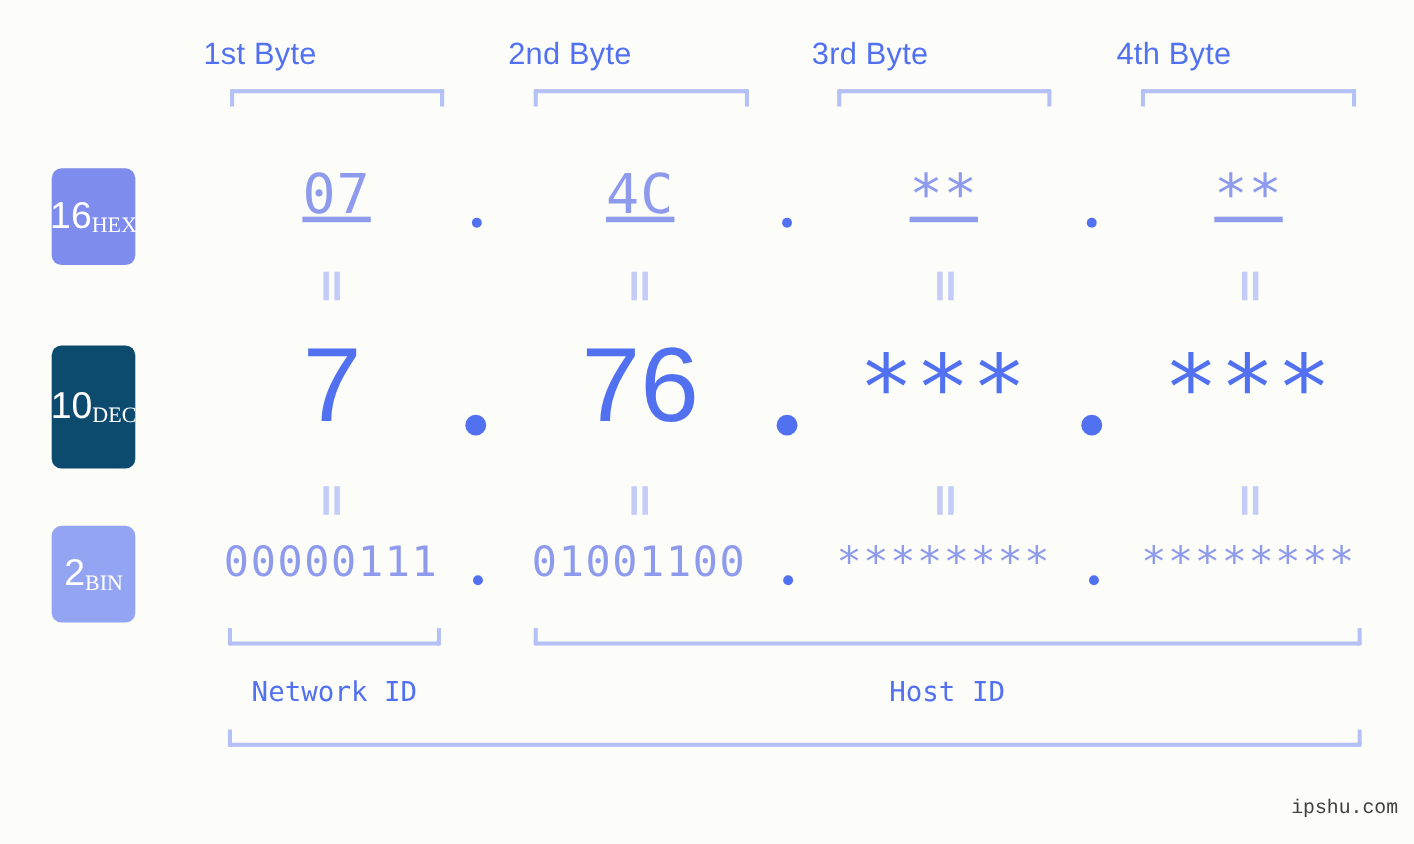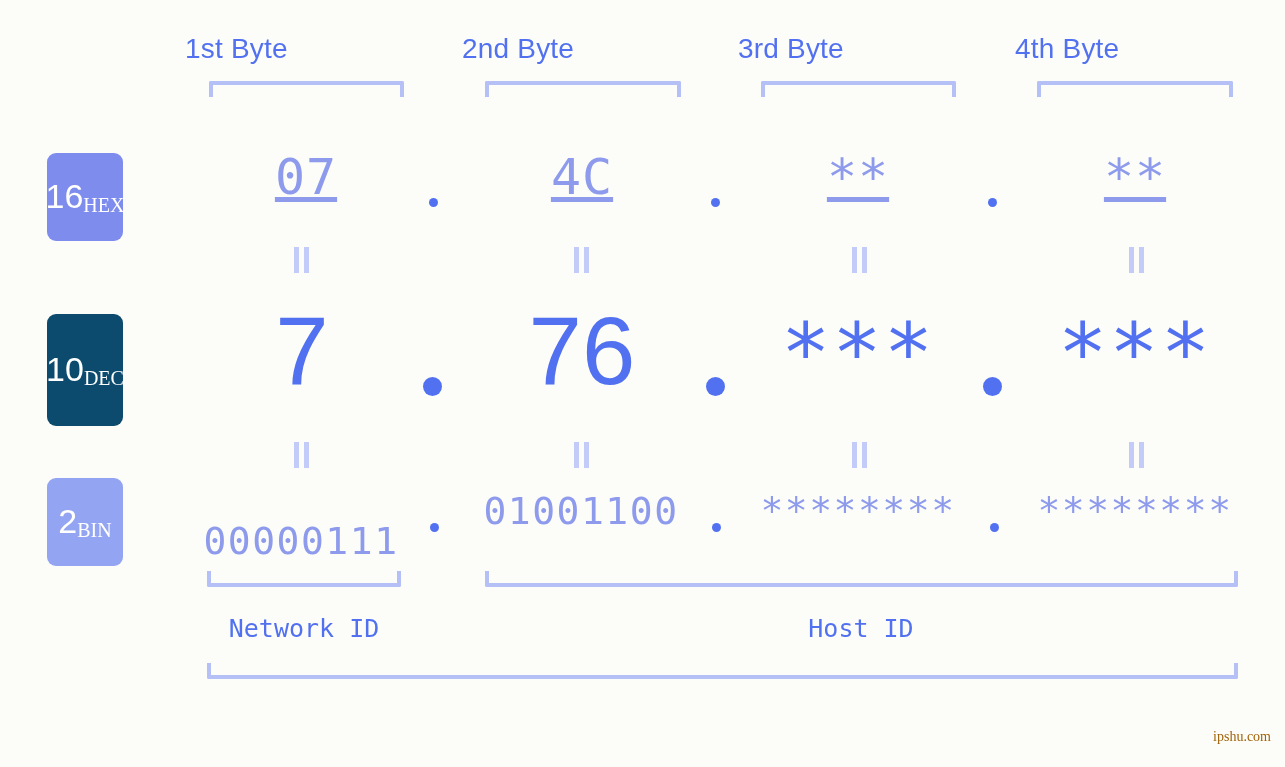--- a/index.html
+++ b/index.html
@@ -161,23 +161,23 @@
     text-align: center;
     font-family: "DejaVu Sans Mono", monospace;
     font-size: 33px;
     color: #5271f0;
     white-space: nowrap;
   }
   #watermark {
     position: absolute;
     right: 14px;
     bottom: 22px;
-    font-family: Liberation Serif, serif;
-    font-size: 14px;
-    color: #a16207;
+    font-family: Liberation Mono, monospace;
+    font-size: 18px;
+    color: #404040;
     letter-spacing: 0px;
   }
 </style>
 </head>
 <body>
 
 <div id="stage">
 
   <div class="byte-label" style="left:185px;">1st Byte</div>
   <div class="byte-label" style="left:462px;">2nd Byte</div>
@@ -250,21 +250,21 @@
   <div class="eqmark" style="left:848px; top:442px;">
       <i></i>
       <i></i>
     </div>
   <div class="eqmark" style="left:1125px; top:442px;">
       <i></i>
       <i></i>
     </div>
 
   <div class="row-bin">
-    <div class="cell" style="left:161px;margin-top:30px;">00000111</div>
+    <div class="cell" style="left:161px;">00000111</div>
     <div class="cell" style="left:441px;">01001100</div>
     <div class="cell" style="left:718px;">********</div>
     <div class="cell" style="left:995px;">********</div>
     <div class="dot dot-sm" style="left:430px; top:523px;"></div>
     <div class="dot dot-sm" style="left:712px; top:523px;"></div>
     <div class="dot dot-sm" style="left:990px; top:523px;"></div>
   </div>
 
   <div class="bracket-up" style="left:207px; top:571px; width:194px;"></div>
   <div class="bracket-up" style="left:485px; top:571px; width:753px;"></div>

